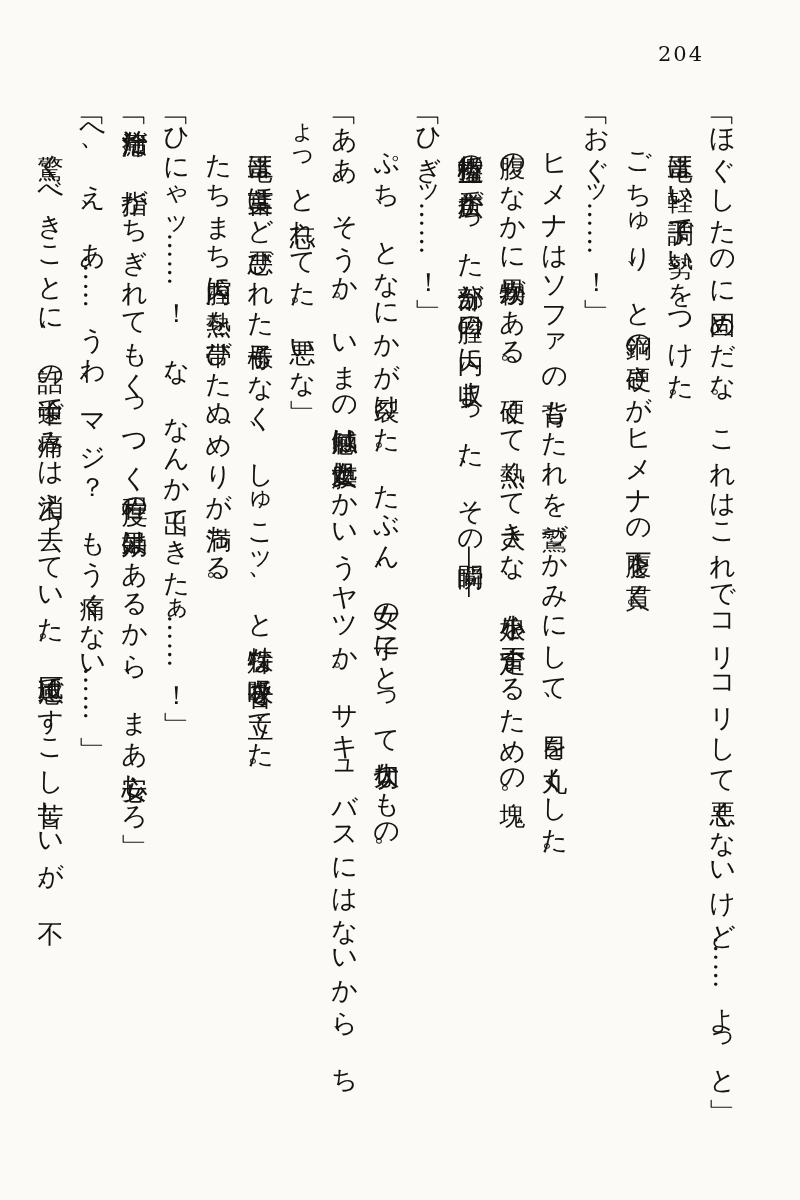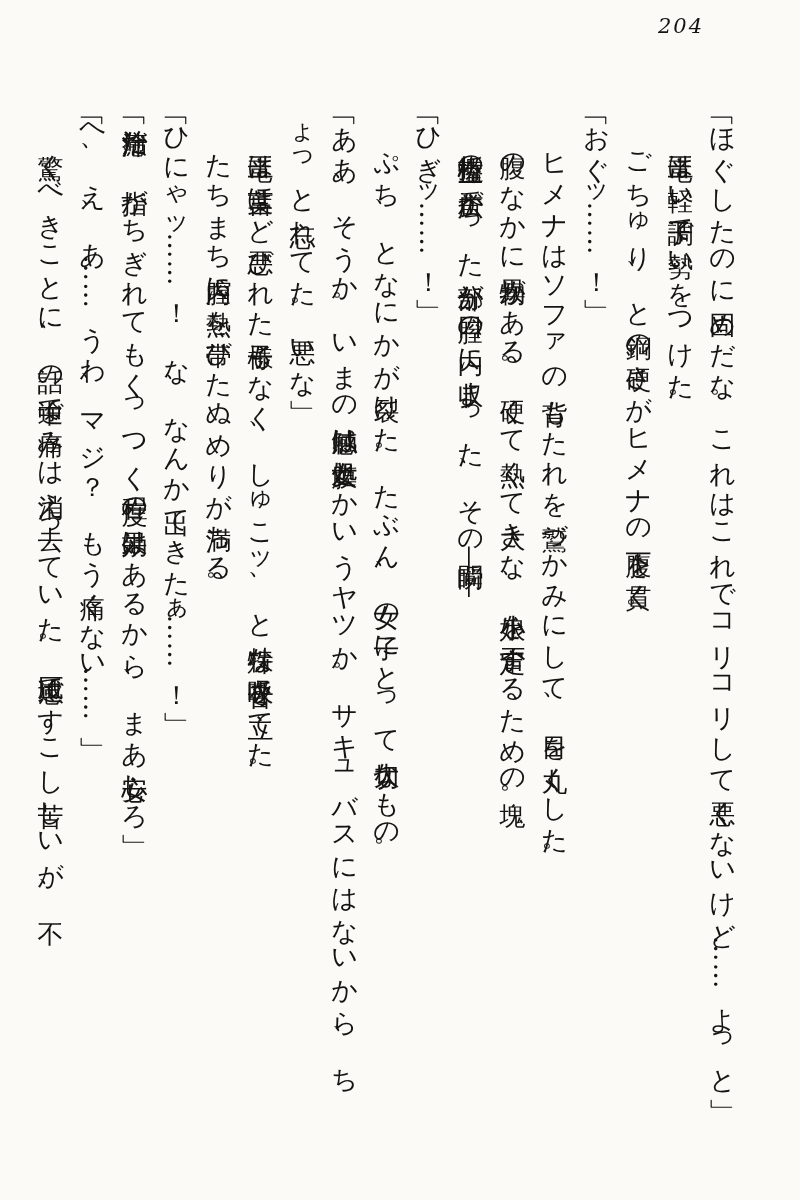--- a/index.html
+++ b/index.html
@@ -14,24 +14,23 @@
   .page {
     position: relative;
     width: 800px;
     height: 1200px;
     background: var(--paper);
     overflow: hidden;
     font-family: "DejaVu Serif", serif;
   }
   .page-number {
     position: absolute;
-    top: 14px;
+    top: 42px;
     right: 96px;
     font-size: 21px;
-    font-style: italic;
     letter-spacing: 2px;
     color: var(--ink);
   }
   .text-block {
     position: absolute;
     top: 108px;
     right: 56px;
     height: 1048px;
     writing-mode: vertical-rl;
     -webkit-writing-mode: vertical-rl;

